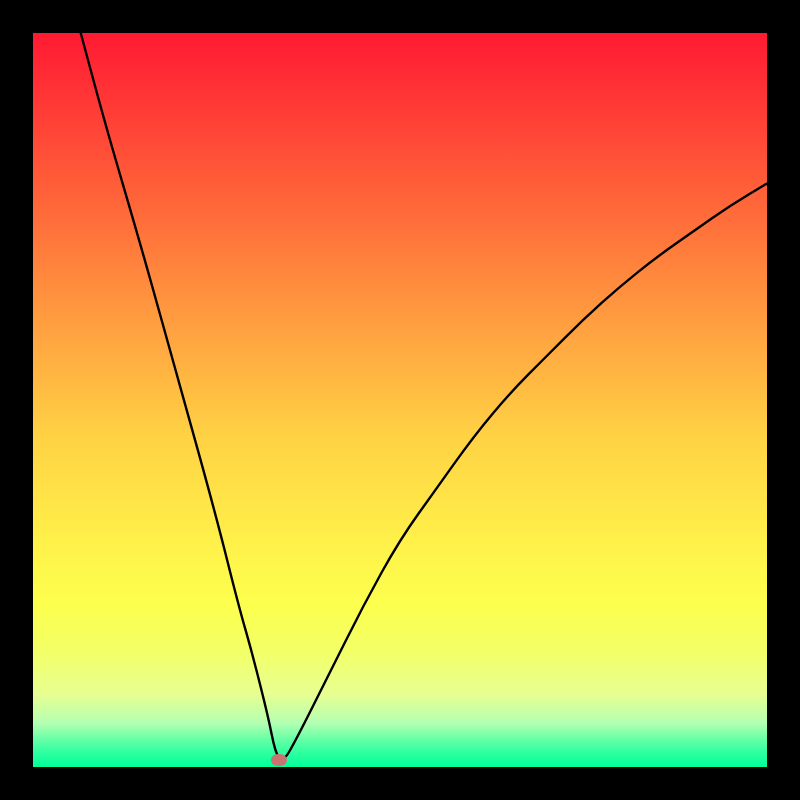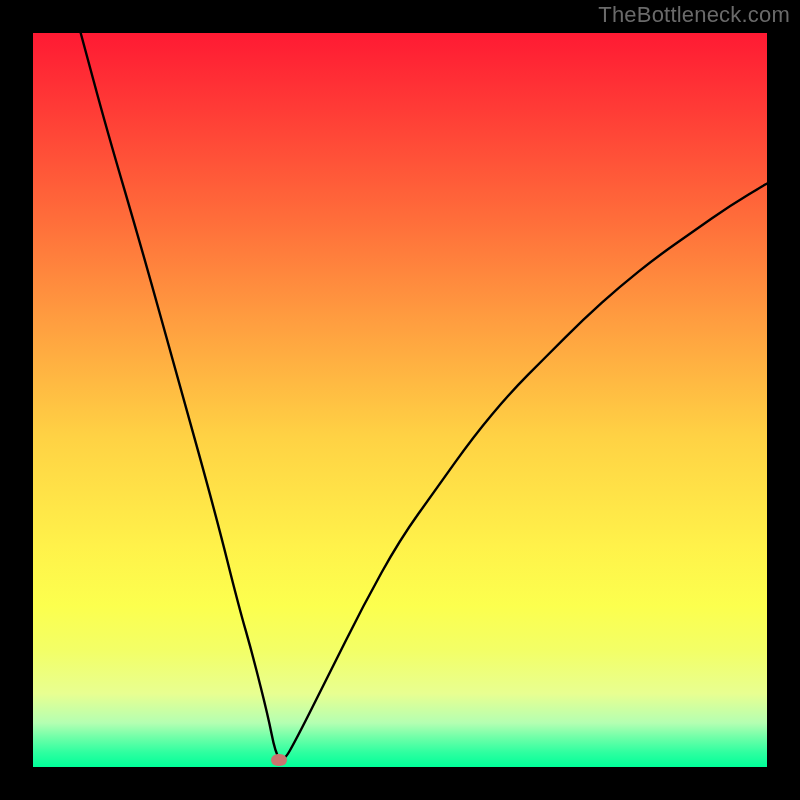--- a/index.html
+++ b/index.html
@@ -65,21 +65,20 @@
     height: 12px;
     background: #c9756f;
     border-radius: 7px / 6px;
     transform: translate(-50%, -50%);
   }
 </style>
 </head>
 <body>
 
 <div class="frame">
-  <div class="watermark">TheBottleneck.com</div>
 
   <div class="plot-area">
     <svg class="curve" viewBox="0 0 734 734" preserveAspectRatio="none">
       <path fill="none" stroke="#000" stroke-width="2.4" stroke-linecap="round" stroke-linejoin="round" d="M 47.7 0.0 Q 47.7 0.0 60.6 47.7 Q 73.4 95.4 91.8 157.8 Q 110.1 220.2 128.4 286.3 Q 146.8 352.3 165.2 418.4 Q 183.5 484.4 194.5 528.5 Q 205.5 572.5 212.9 598.2 Q 220.2 623.9 227.5 653.3 Q 234.9 682.6 238.6 701.0 Q 242.2 719.3 245.9 724.8 Q 249.6 730.3 256.9 717.5 Q 264.2 704.6 278.9 675.3 Q 293.6 645.9 312.0 609.2 Q 330.3 572.5 348.6 539.5 Q 367.0 506.5 385.4 480.8 Q 403.7 455.1 422.1 429.4 Q 440.4 403.7 458.8 381.7 Q 477.1 359.7 495.4 341.3 Q 513.8 323.0 532.1 304.6 Q 550.5 286.3 568.9 269.7 Q 587.2 253.2 605.5 238.6 Q 623.9 223.9 642.3 211.0 Q 660.6 198.2 679.0 185.3 Q 697.3 172.5 715.6 161.5 T 734.0 150.5"></path>
     </svg>
     <div class="marker" style="left: 245.89px; top: 726.66px;"></div>
   </div>
 </div>
 
 </body></html>

